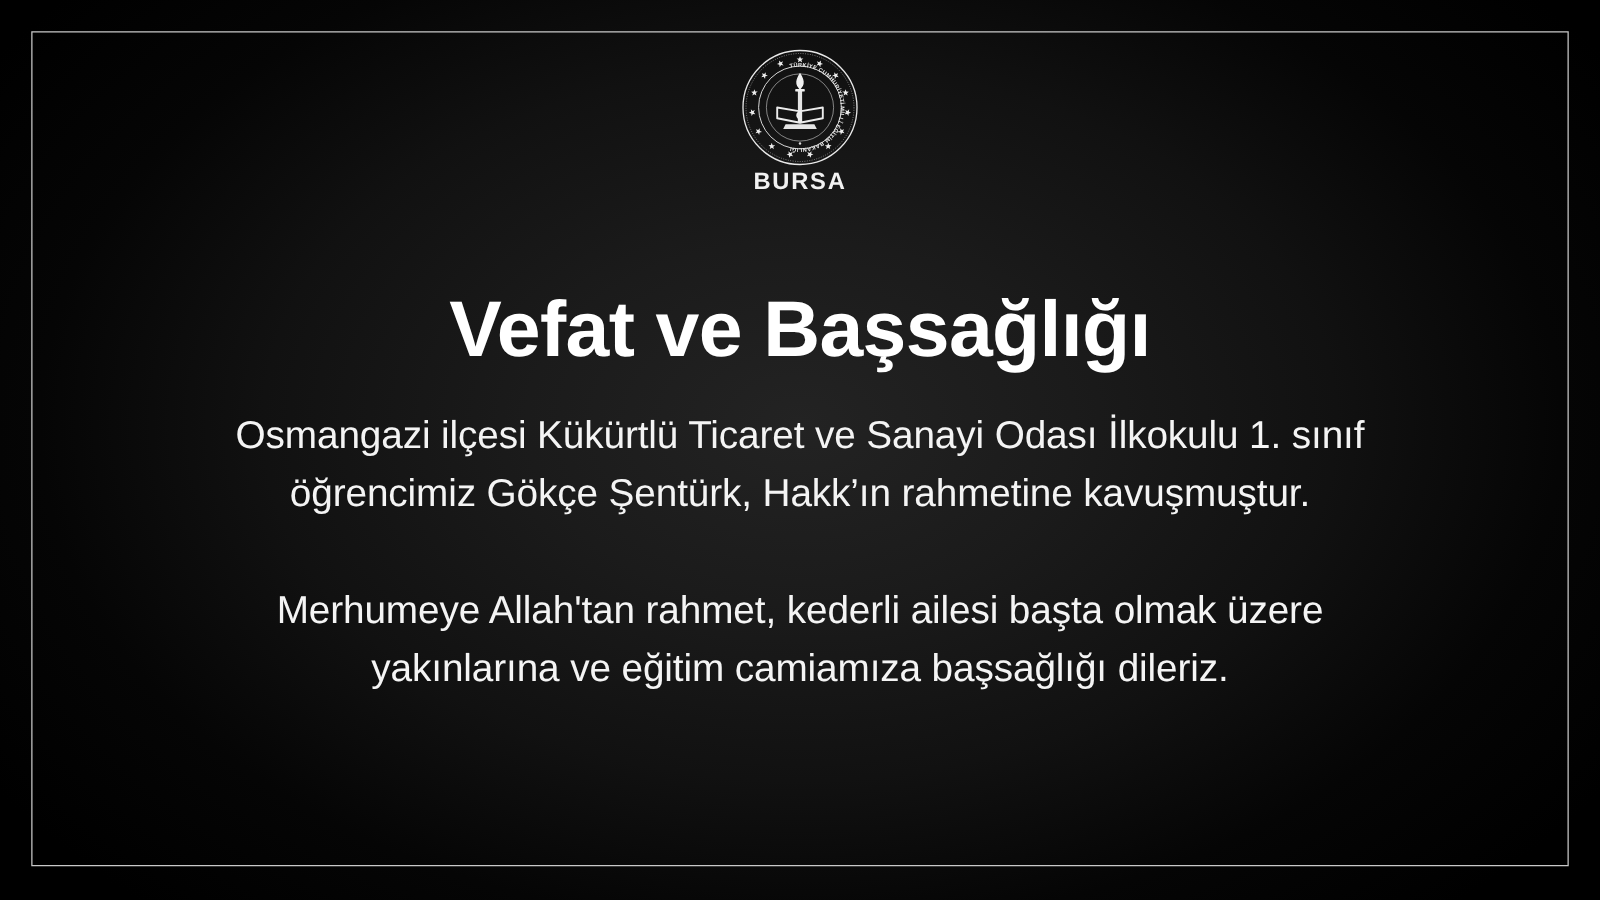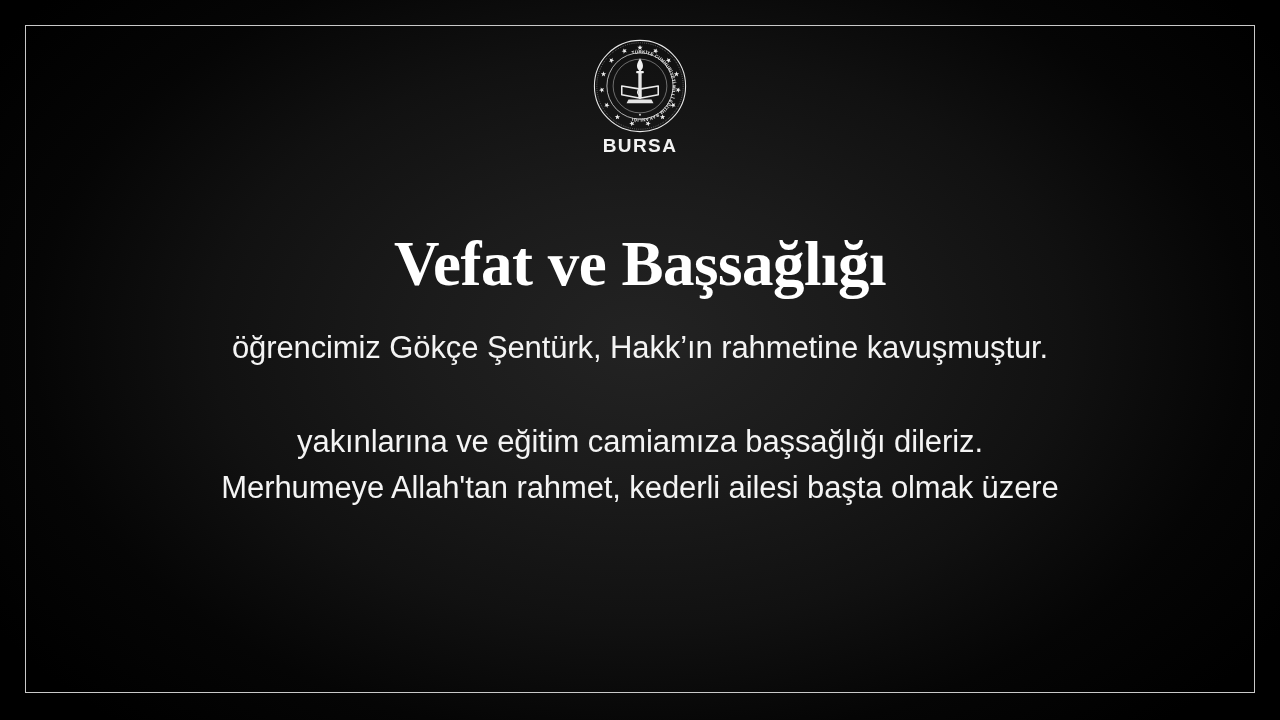--- a/index.html
+++ b/index.html
@@ -79,21 +79,20 @@
     position: absolute;
     top: 229px;
     left: 0;
     width: 100%;
     text-align: center;
     font-size: 63px;
     font-weight: 700;
     letter-spacing: -0.5px;
     color: #ffffff;
     line-height: 1.12;
-    font-family: Liberation Serif, serif;
   }
 
   
   #body-text {
     position: absolute;
     top: 325px;
     left: 0;
     width: 100%;
     text-align: center;
     color: #f4f4f4;
@@ -227,20 +226,21 @@
 
       <circle cx="100" cy="160" r="2" fill="#dcdcdc"></circle>
     </svg>
 
     <div id="org-city">BURSA</div>
   </div>
 
   <h1 id="headline">Vefat ve Başsağlığı</h1>
 
   <div id="body-text">
+    <div class="para">Osmangazi ilçesi Kükürtlü Ticaret ve Sanayi Odası İlkokulu 1. sınıf</div>
     <div class="para">öğrencimiz Gökçe Şentürk, Hakk’ın rahmetine kavuşmuştur.</div>
     <div class="para-gap"></div>
+    <div class="para">Merhumeye Allah'tan rahmet, kederli ailesi başta olmak üzere</div>
     <div class="para">yakınlarına ve eğitim camiamıza başsağlığı dileriz.</div>
-    <div class="para">Merhumeye Allah'tan rahmet, kederli ailesi başta olmak üzere</div>
   </div>
 
 
 </div>
 
 </body></html>

